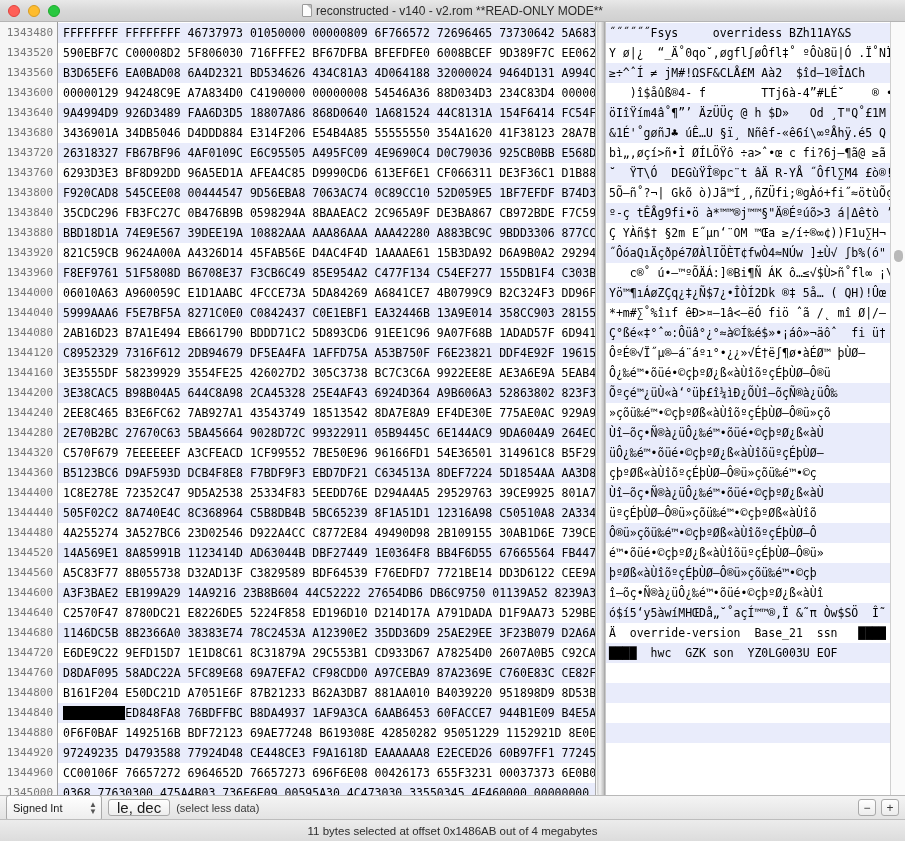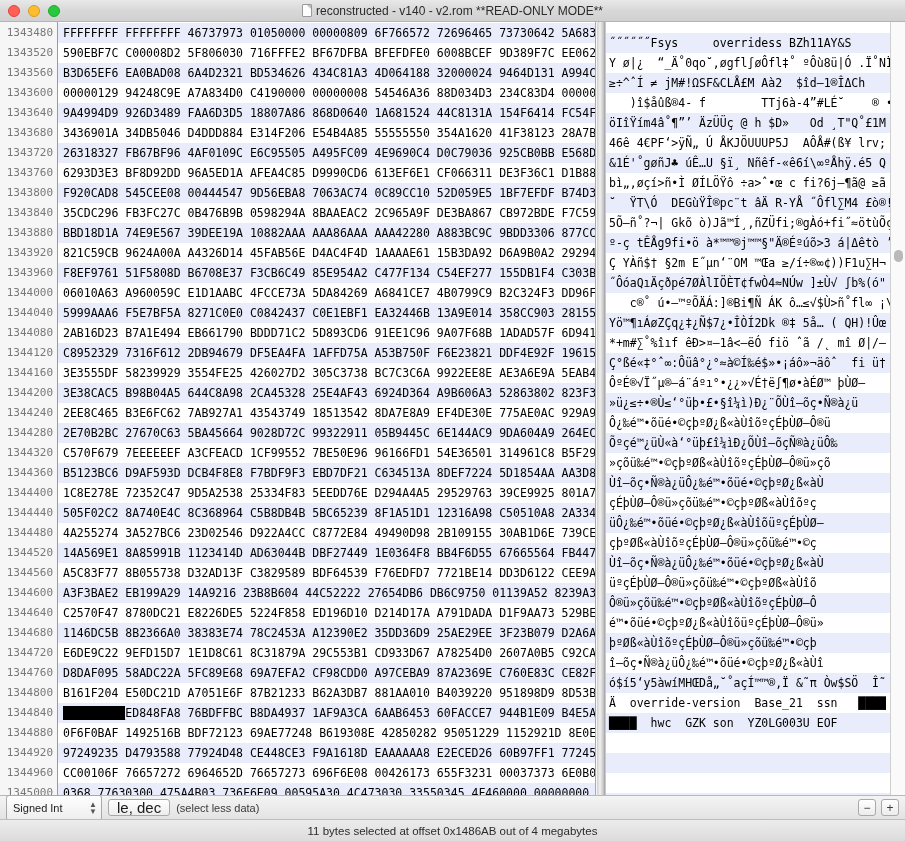--- a/index.html
+++ b/index.html
@@ -121,21 +121,21 @@
     height: 100%;
     background: linear-gradient(to right,#cfcfcf,#f2f2f2,#c9c9c9);
     border-radius: 4px;
   }
 
   
   .asciipanel {
     flex: 0 0 285px;
     overflow: hidden;
     background: #ffffff;
-    padding-top: 11px;
+    padding-top: 1px;
     border-left: 1px solid #c8c8c8;
   }
   .asciirow {
     height: 20px; line-height: 20px;
     font-family: "DejaVu Sans Mono", monospace;
     font-size: 11.5px;
     color: #000;
     white-space: pre;
     padding-left: 3px;
     overflow: hidden;
@@ -325,39 +325,36 @@
       </div>
     <div class="midbar">
         <div class="thumb"></div>
       </div>
     <div class="asciipanel" id="asciipane">
         <div class="asciirow alt">˝˝˝˝˝˝Fsys     overridess BZh11AY&amp;S</div>
         <div class="asciirow">Y ø|¿  “_Ä˚0qo˘,øgfl∫øÔfl‡˚ ºÔù8ü|Ó .Ï˚NÏ6</div>
         <div class="asciirow alt">≥÷^ˆÍ ≠ jM#!ΩSF&amp;CLÅ£M Aà2  $îd–1®ÎΔCh</div>
         <div class="asciirow">   )î$åûß®4- f        TTj6à-4”#LÉ˘    ® •H</div>
         <div class="asciirow alt">öIîŸím4â˚¶”’ ÄzÜÜç @ h $D»   Od ¸T"Q˚£1M</div>
-        <div class="asciirow">46ê 4€PF‘&gt;ÿÑ„ Ú ÅKJÖUUUP5J  AÔÅ#(ß¥ lrv;</div>
         <div class="asciirow alt">&amp;1É'˚gøñJ♣ úÊ…U §ï¸ Nñêf-«ê6í\∞ºÅhÿ.é5 Q</div>
         <div class="asciirow">bì„,øçí&gt;ñ•Ì ØÍLÖŸô ÷a&gt;ˆ•œ c fi?6j–¶ã@ ≥ã</div>
         <div class="asciirow alt">˘  ŸT\Ó  DEGùŸÎ®pc¨t âÄ R-YÅ ˝Ôfl∑M4 £ò®!</div>
         <div class="asciirow">5Õ–ñ˚?¬| Gkõ ò)Jã™Í¸,ñZÜfi;®gÀó+fi˝≈ötùÕç≠</div>
         <div class="asciirow alt">º-ç tÊÅg9fi•ö à*™™®j™™§"Ä®Éºúõ&gt;3 á|Δêtò ’</div>
         <div class="asciirow">Ç YÀñ$† §2m E˝µn‘¨OM ™Œa ≥/í÷®∞¢))F1u∑H¬</div>
         <div class="asciirow alt">˝ÔóaQıÄçðpé7ØÀlIÖÈT¢fwÒ4≈NÚw ]±Ù√ ∫b%(ó"</div>
         <div class="asciirow">   c®˚ ú•–™ºÕÄÁ:]®Bi¶Ñ ÁK ô…≤√$Ù&gt;ñ˚fl∞ ¡\</div>
         <div class="asciirow alt">Yö™¶ıÁøZÇq¿‡¿Ñ$7¿•ÎÒÍ2Dk ®‡ 5å… ( QH)!Ûœ</div>
         <div class="asciirow">*+m#∑˚%îıf êÐ&gt;¤–1â&lt;–ëÓ fiö ˆã /˛ mî Ø|/–</div>
         <div class="asciirow alt">Ç°ßé«‡°ˆ∞:Ôüâ°¿°≈à©Í‰é$»•¡áô»¬äôˆ  fi ü†</div>
         <div class="asciirow">ÔºÉ®√Ï˝µ®–á¨áºı°•¿¿»√É†ë∫¶ø•àÉØ™ þÙØ–</div>
-        <div class="asciirow alt">»ü¿≤÷•®Ù≤‘°üþ•£•§î¼ì)Ð¿¨ÕÙî–õç•Ñ®à¿ü</div>
         <div class="asciirow">Ô¿‰é™•õüé•©çþºØ¿ß«àÙîõºçÉþÙØ–Ô®ü</div>
         <div class="asciirow alt">Õºçé™¿üÙ«à‘°üþ£î¼ìÐ¿ÕÙî–õçÑ®à¿üÔ‰</div>
         <div class="asciirow">»çõü‰é™•©çþºØß«àÙîõºçÉþÙØ–Ô®ü»çõ</div>
         <div class="asciirow alt">Ùî–õç•Ñ®à¿üÔ¿‰é™•õüé•©çþºØ¿ß«àÙ</div>
-        <div class="asciirow">çÉþÙØ–Ô®ü»çõü‰é™•©çþºØß«àÙîõºç</div>
         <div class="asciirow alt">üÔ¿‰é™•õüé•©çþºØ¿ß«àÙîõüºçÉþÙØ–</div>
         <div class="asciirow">çþºØß«àÙîõºçÉþÙØ–Ô®ü»çõü‰é™•©ç</div>
         <div class="asciirow alt">Ùî–õç•Ñ®à¿üÔ¿‰é™•õüé•©çþºØ¿ß«àÙ</div>
         <div class="asciirow">üºçÉþÙØ–Ô®ü»çõü‰é™•©çþºØß«àÙîõ</div>
         <div class="asciirow alt">Ô®ü»çõü‰é™•©çþºØß«àÙîõºçÉþÙØ–Ô</div>
         <div class="asciirow">é™•õüé•©çþºØ¿ß«àÙîõüºçÉþÙØ–Ô®ü»</div>
         <div class="asciirow alt">þºØß«àÙîõºçÉþÙØ–Ô®ü»çõü‰é™•©çþ</div>
         <div class="asciirow">î–õç•Ñ®à¿üÔ¿‰é™•õüé•©çþºØ¿ß«àÙî</div>
         <div class="asciirow alt">ó$í5‘y5àwíMHŒDå„˘˚açÍ™™®,Ï &amp;˜π Òw$SÖ  Î˜</div>
         <div class="asciirow">Ä  override-version  Base_21  ssn   ████</div>

